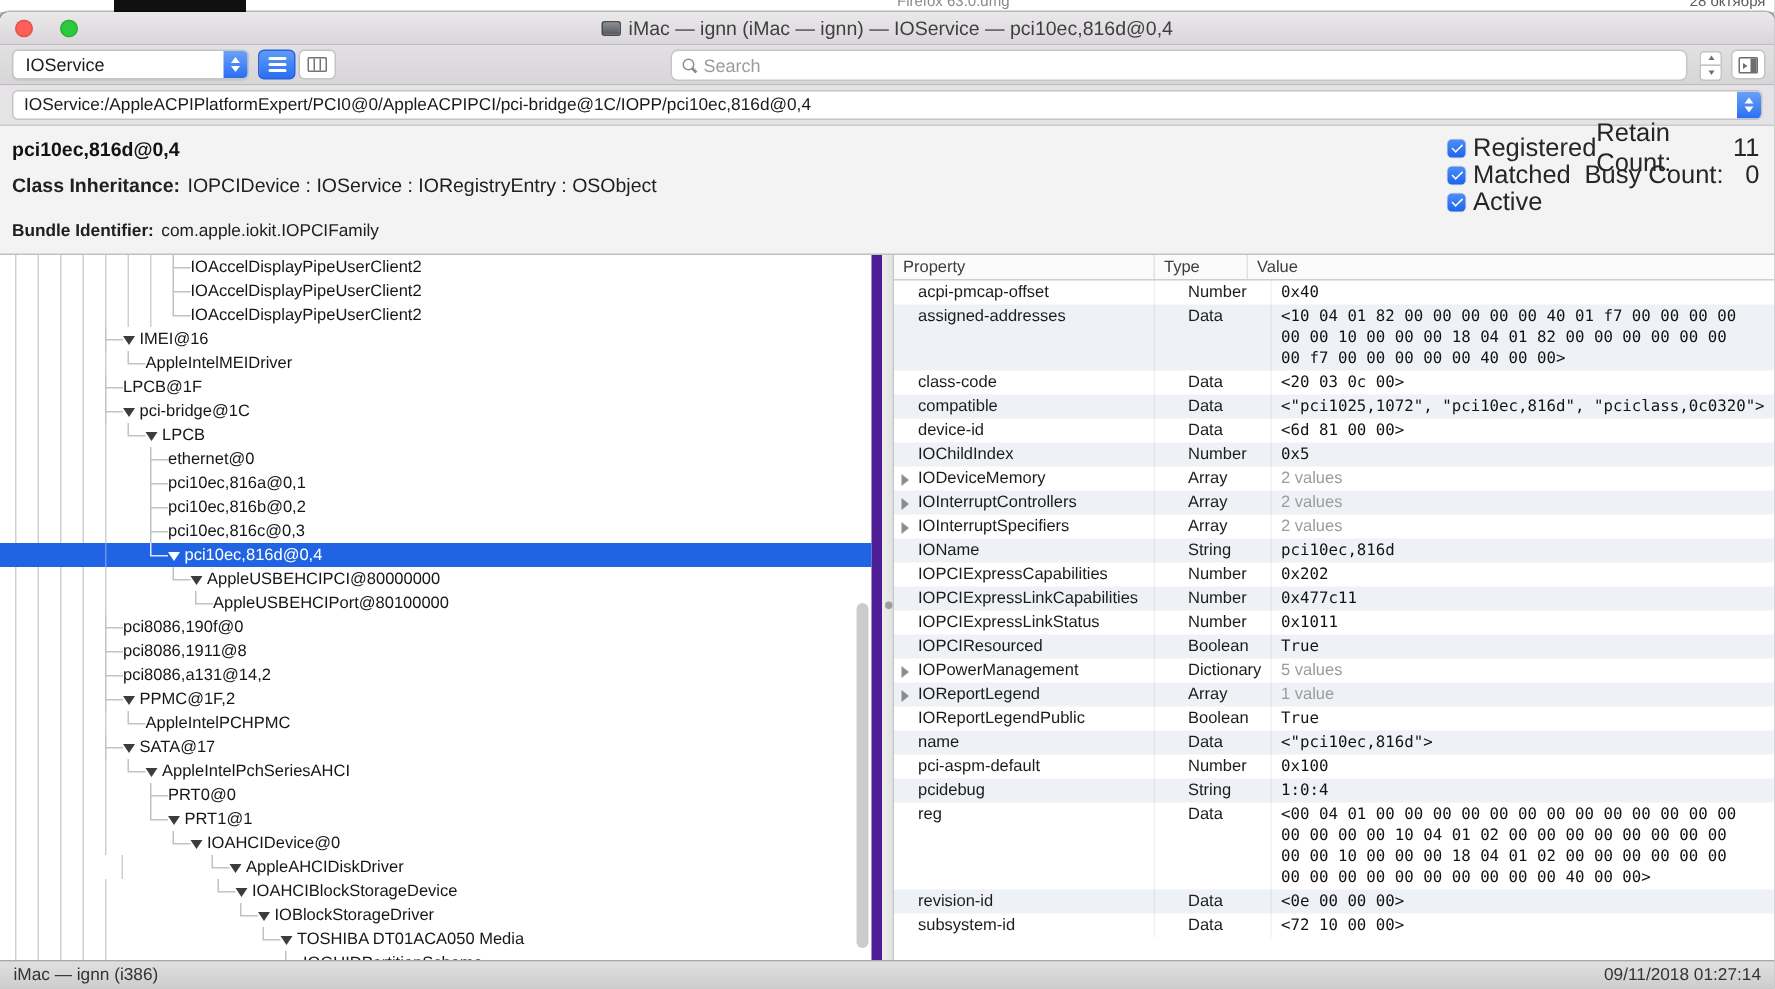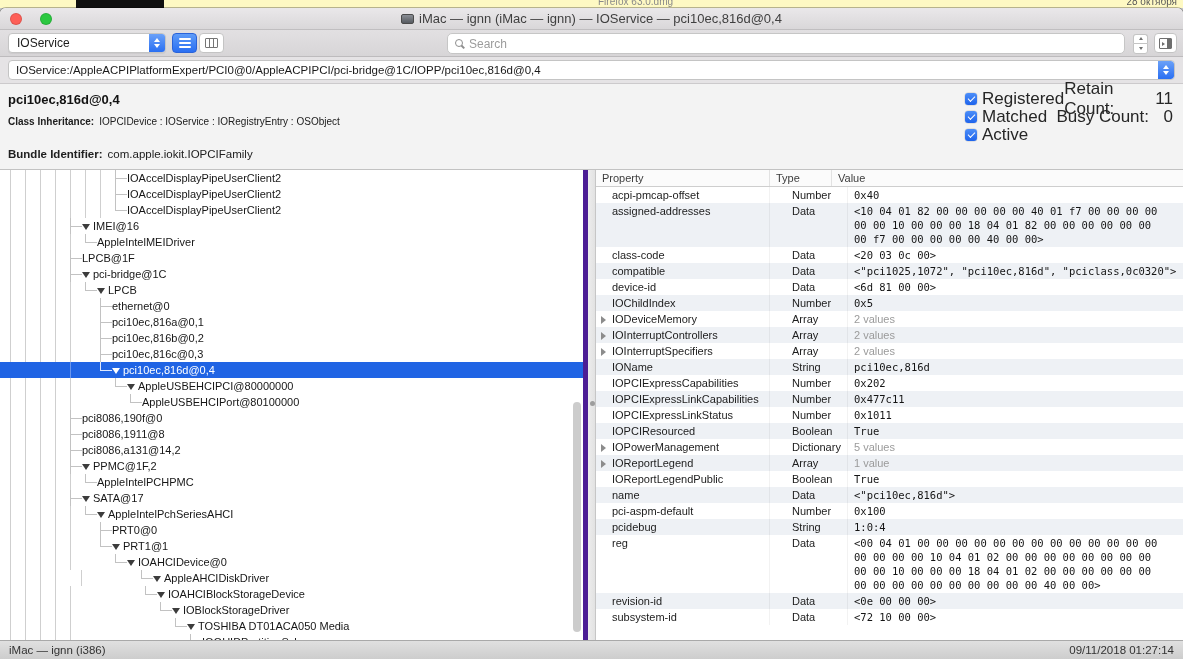--- a/index.html
+++ b/index.html
@@ -1,21 +1,21 @@
 <!DOCTYPE html>
 <html><head>
 <meta charset="utf-8">
 <style>
   * { box-sizing: border-box; margin: 0; padding: 0; }
   html,body { width:1183px; height:659px; overflow:hidden; background:#c8c8c8;
     font-family:"Liberation Sans", sans-serif; }
   .screen { position:relative; width:1183px; height:659px; }
 
   
-  .desktop-strip { position:absolute; top:0; left:0; width:100%; height:8px; background:#fef9c3; overflow:hidden; }
+  .desktop-strip { position:absolute; top:0; left:0; width:100%; height:8px; background:#ffffff; overflow:hidden; }
   .desktop-dark { position:absolute; left:76px; top:0; width:88px; height:8px; background:#101010; }
   .frag { position:absolute; top:-4px; font-size:10px; color:#8a8a8a; white-space:nowrap; }
   .frag1 { left:598px; }
   .frag2 { right:6px; color:#5a5a5a; }
 
   
   .window { position:absolute; top:8px; left:0; width:1183px; height:651px; background:#fff;
     border-radius:6px 6px 0 0; overflow:hidden; box-shadow:0 0 0 1px rgba(0,0,0,.28); }
 
   .titlebar { height:22px; background:linear-gradient(#eae8ea,#d9d7d9); border-bottom:1px solid #c0bec0; position:relative; }
@@ -65,35 +65,35 @@
 
   
   .pathrow { height:27px; background:#e5e3e5; border-bottom:1px solid #cccacc; position:relative; }
   .pathfield { position:absolute; left:8px; right:8px; top:3px; height:20px; background:#fff; border:1px solid #c4c4c4;
     border-radius:4px; display:flex; align-items:center; overflow:hidden; }
   .pathtext { flex:1; font-size:11.5px; color:#1a1a1a; padding-left:7px; white-space:nowrap; }
 
   
   .info { height:86px; background:#f3f3f3; border-bottom:1px solid #c2c2c2; position:relative; }
   .info-title { position:absolute; left:8px; top:8px; font-size:13px; font-weight:bold; color:#121212; }
-  .info-line1 { position:absolute; left:8px; top:32px; font-size:10px; color:#202020; }
+  .info-line1 { position:absolute; left:8px; top:32px; font-size:13px; color:#202020; }
   .info-line2 { position:absolute; left:8px; top:64px; font-size:11.5px; color:#202020; }
   .blabel { font-weight:bold; margin-right:5px; }
   .meta { position:absolute; right:10px; top:6px; width:208px; font-size:17px; color:#262626; }
   .mrow { display:flex; align-items:center; height:18px; }
   .chk { width:12px; height:12px; border-radius:3px; background:linear-gradient(#4c8ef8,#1e64ec); margin-right:5px;
     position:relative; flex:0 0 auto; box-shadow:0 0 0 0.5px rgba(0,0,0,.15); }
   .chk::after { content:""; position:absolute; left:2.5px; top:3px; width:6px; height:3px;
     border-left:1.5px solid #fff; border-bottom:1.5px solid #fff; transform:rotate(-45deg); }
   .mspacer { flex:1; }
   .mvalue { width:24px; text-align:right; }
 
   
   .main { height:470px; display:flex; background:#fff; }
-  .tree-pane { width:588px; position:relative; background:#fff; overflow:hidden; border-right:5px solid #4c1d95; }
+  .tree-pane { width:588px; position:relative; background:#fff; overflow:hidden; border-right:7px solid #4c1d95; }
   .guideline { position:absolute; top:0; bottom:0; width:1px; background:#cfcfcf; }
   .gl0{left:10px;} .gl1{left:25px;} .gl2{left:40px;} .gl3{left:55px;}
   .trow { position:absolute; left:0; width:588px; height:16px; }
   .trow.sel { background:#2064e4; }
   .g { position:absolute; top:0; height:16px; width:1px; background:#cfcfcf; }
   .conn-v { position:absolute; top:0; height:16px; width:1px; background:#c2c2c2; }
   .conn-v.half { height:8px; }
   .conn-h { position:absolute; top:8px; height:1px; width:12px; background:#c2c2c2; }
   .trow.sel .conn-v, .trow.sel .conn-h { background:#dce7ff; }
   .trow.sel .g { background:#6a96ee; }

